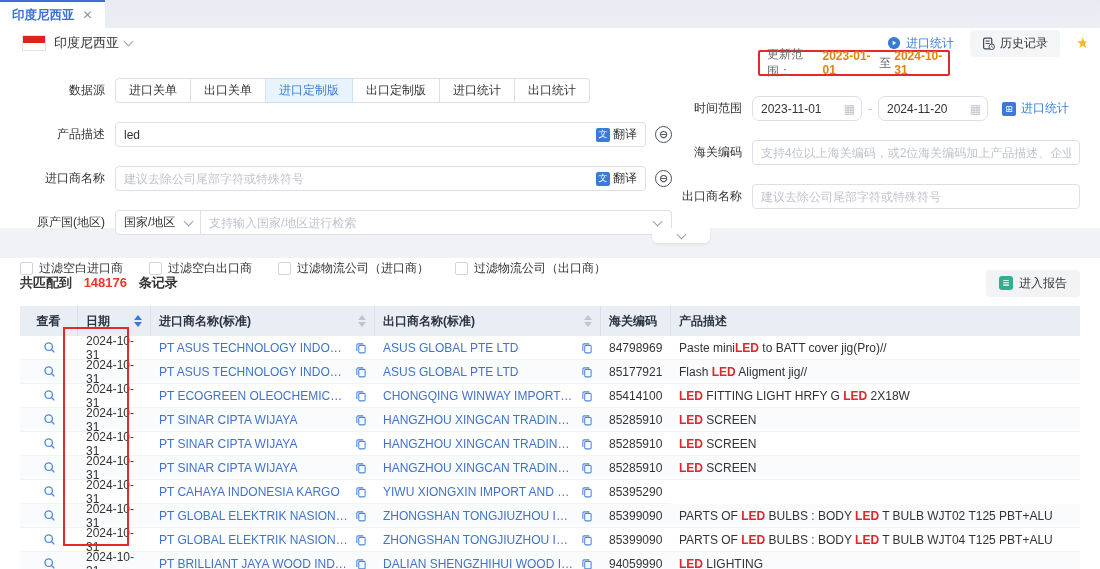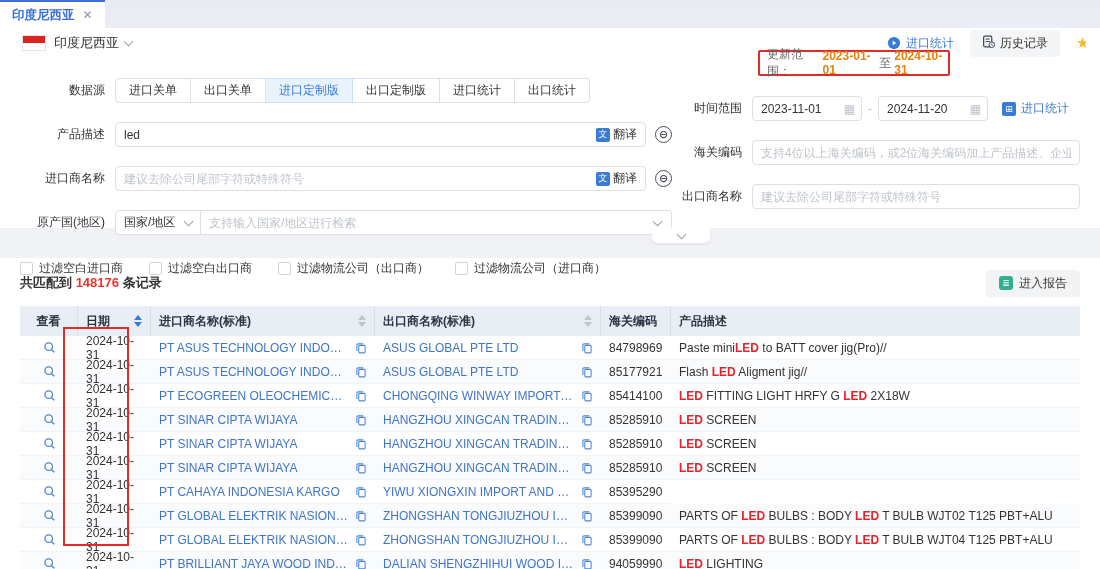--- a/index.html
+++ b/index.html
@@ -13,21 +13,21 @@
   .tab { height:28px; background:#fff; border-top:2px solid #3a6fd8; display:flex; align-items:center; gap:8px; padding:0 12px; }
   .tab-title { color:#3a6fd8; font-weight:bold; font-size:12.5px; }
   .tab-close { color:#8a93a6; font-size:12px; cursor:pointer; }
   
   .toolbar { height:30px; background:#fff; display:flex; align-items:center; padding:0 14px 0 22px; }
   .flag { width:24px; height:16px; border:1px solid #e3e3e3; background:linear-gradient(#d9251d 50%, #fff 50%); margin-right:8px; }
   .country { font-size:13px; color:#333; margin-right:6px; }
   .chev { width:7px; height:7px; border-right:1.5px solid #9aa2b1; border-bottom:1.5px solid #9aa2b1; transform:rotate(45deg); display:inline-block; margin-top:-3px; }
   .toolbar-right { margin-left:auto; display:flex; align-items:center; gap:16px; }
   .tutorial { display:flex; align-items:center; gap:5px; color:#3a7bd5; cursor:pointer; }
-  .history-btn { display:flex; gap:5px; background:#f4f5f7; border-radius:4px; padding:5px 12px; color:#333; cursor:pointer; }
+  .history-btn { display:flex; align-items:center; gap:5px; background:#f4f5f7; border-radius:4px; padding:5px 12px; color:#333; cursor:pointer; }
   .star { color:#f7ba2a; font-size:15px; width:10px; overflow:hidden; }
   
   .search-panel { background:#fff; height:170px; padding:14px 10px 0 0; position:relative; }
   .panel-cols { display:flex; }
   .form-left { width:672px; }
   .form-right { flex:1; padding-right:10px; }
   .frow { display:flex; align-items:center; margin-bottom:7px; height:37px; }
   .lbl { width:115px; text-align:right; padding-right:10px; color:#333; flex:none; }
   .lbl-r { width:80px; text-align:right; padding-right:10px; color:#333; flex:none; }
   .ds-group { display:flex; }
@@ -37,34 +37,34 @@
   .ds-tab.active { background:#e8f3fe; color:#3a7bd5; border-color:#c9e2fb; }
   .inputwrap { position:relative; display:flex; align-items:center; border:1px solid #dcdfe6; border-radius:4px; height:25px; background:#fff; flex:1; }
   .inputwrap input { border:none; outline:none; flex:1; padding:0 8px; font-size:12px; font-family:inherit; color:#333; background:transparent; min-width:0; }
   .inputwrap input::placeholder { color:#bfc4cc; }
   .trans { display:flex; align-items:center; gap:3px; padding-right:8px; cursor:pointer; flex:none; }
   .trans-ico { width:14px; height:14px; background:#3a7bd5; color:#fff; border-radius:2px; font-size:9px; display:flex; align-items:center; justify-content:center; }
   .trans-txt { color:#333; }
   .circle-ico { width:17px; height:17px; border-radius:50%; border:1.5px solid #4a4f57; color:#4a4f57; font-size:11px; display:flex; align-items:center; justify-content:center; margin-left:9px; flex:none; cursor:pointer; font-weight:bold; }
   .select-box { width:86px; height:25px; border:1px solid #dcdfe6; border-radius:4px 0 0 4px; display:flex; align-items:center; justify-content:space-between; padding:0 8px; color:#333; flex:none; cursor:pointer; background:#fff; }
   .origin-input { border-radius:0 4px 4px 0; border-left:none; }
-  .date-input { width:110px; flex:none; }
+  .date-input { width:110px; flex:none;border-radius:7px; }
   .cal-ico { color:#c0c4cc; padding-right:6px; font-size:12px; }
   .range-sep { margin:0 6px; color:#c0c4cc; }
   .quick { display:flex; align-items:center; gap:5px; color:#3a7bd5; margin-left:14px; cursor:pointer; }
   .quick-ico { width:14px; height:14px; background:#3a7bd5; border-radius:2px; color:#fff; font-size:9px; display:flex; align-items:center; justify-content:center; }
   .filters { display:flex; gap:26px; padding-left:20px; margin-top:12px; }
   .chk { display:flex; align-items:center; gap:6px; color:#333; cursor:pointer; }
   .chk .box { width:13px; height:13px; border:1px solid #cfd3da; border-radius:2px; background:#fff; }
   .collapse-handle { position:absolute; left:652px; bottom:-15px; width:58px; height:15px; background:#fff; border-radius:0 0 6px 6px; display:flex; align-items:center; justify-content:center; box-shadow:0 2px 3px rgba(0,0,0,.06); cursor:pointer; }
   
   .results-panel { background:#fff; margin-top:30px; height:311px; padding:10px 20px 0 20px; }
   .results-bar { display:flex; align-items:center; height:30px; }
   .match { font-weight:bold; font-size:13px; color:#333; }
-  .match .cnt { color:#f0342b; margin:0 0; }
+  .match .cnt { color:#f0342b; margin:0 8px; }
   .report-btn { margin-left:auto; display:flex; align-items:center; gap:6px; background:#f2f3f5; border-radius:4px; padding:5px 13px; color:#333; cursor:pointer; }
   .report-ico { width:14px; height:14px; background:#30b08f; border-radius:3px; color:#fff; font-size:9px; display:flex; align-items:center; justify-content:center; }
   .tbl { margin-top:8px; }
   .tr { display:flex; align-items:stretch; }
   .thead { background:#e9edf4; }
   .th, .td { display:flex; align-items:center; padding:0 8px; height:30px; }
   .td { height:24px; border-bottom:1px solid #f1f3f6; font-size:12px; color:#333; }
   .tr.even .td { background:#fafbfd; }
   .th { font-weight:bold; color:#2b3442; border-right:1px solid #d9dee8; }
   .th:last-child { border-right:none; }
@@ -210,25 +210,25 @@
       <label class="chk">
         <span class="box"></span>
         <span>过滤空白进口商</span>
       </label>
       <label class="chk">
         <span class="box"></span>
         <span>过滤空白出口商</span>
       </label>
       <label class="chk">
         <span class="box"></span>
-        <span>过滤物流公司（出口商）</span>
+        <span>过滤物流公司（进口商）</span>
       </label>
       <label class="chk">
         <span class="box"></span>
-        <span>过滤物流公司（进口商）</span>
+        <span>过滤物流公司（出口商）</span>
       </label>
     </div>
   <div class="collapse-handle">
     <span class="chev"></span>
   </div>
 </div>
 
 <div class="results-panel">
   <div class="results-bar">
     <span class="match">

